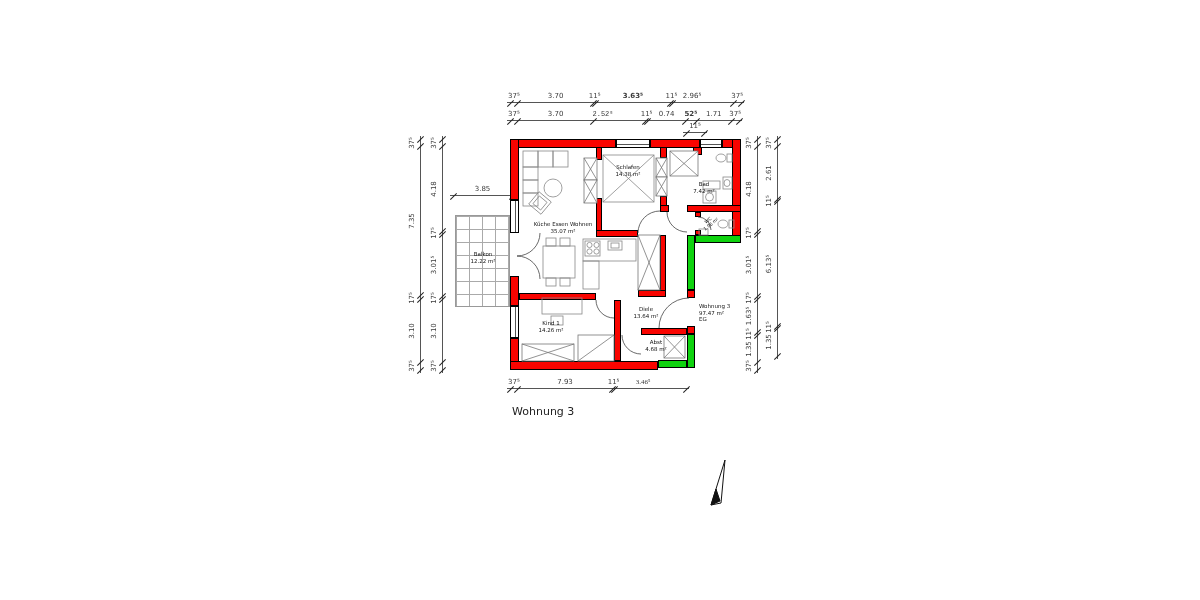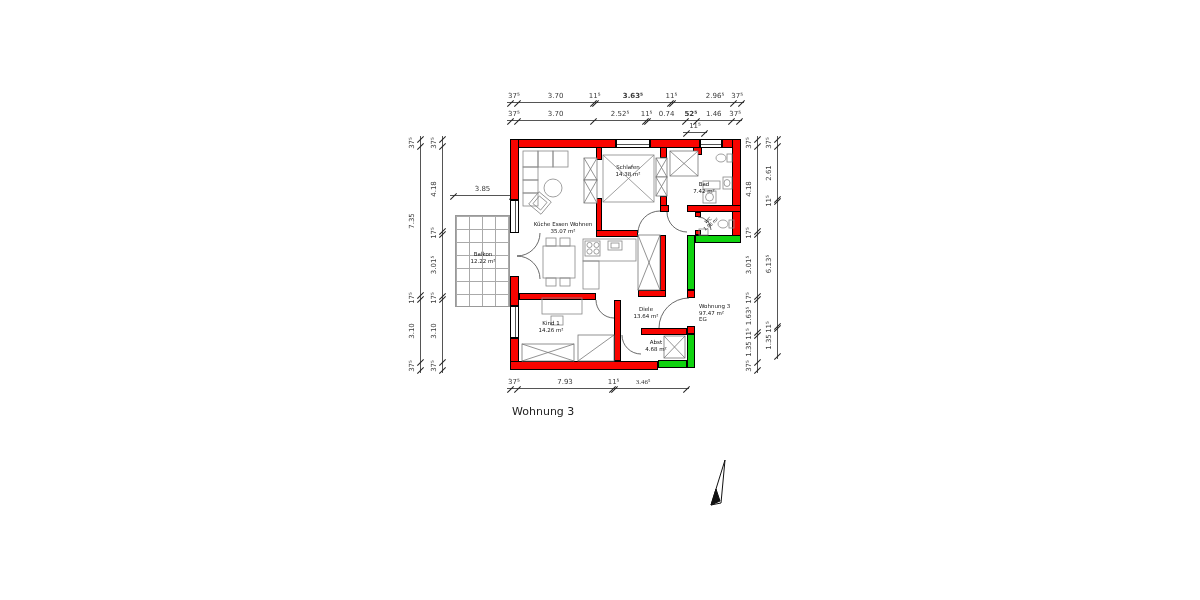--- a/index.html
+++ b/index.html
@@ -47,41 +47,41 @@
       <div class="tick" style="left: 81.3059px; bottom: -0.5px;"></div>
       <div class="tick" style="left: 155.746px; bottom: -0.5px;"></div>
       <div class="tick" style="left: 158.101px; bottom: -0.5px;"></div>
       <div class="tick" style="left: 218.82px; bottom: -0.5px;"></div>
       <div class="tick" style="left: 226.5px; bottom: -0.5px;"></div>
       <div class="label" style="left: 3.83976px;">37⁵</div>
       <div class="label" style="left: 45.5652px;">3.70</div>
       <div class="label" style="left: 84.6283px;">11⁵</div>
       <div class="label" style="left: 123.026px; font-weight: bold;">3.63⁵</div>
       <div class="label" style="left: 161.424px;">11⁵</div>
-      <div class="label" style="left: 205px;">2.96⁵</div>
+      <div class="label" style="left: 182px;">2.96⁵</div>
       <div class="label" style="left: 227.16px;">37⁵</div>
     </div>
   <div class="dim dim-h" style="left:510px;top:107px;width:229px;height:14px">
       <div class="base"></div>
       <div class="tick" style="left: -4.5px; bottom: -0.5px;"></div>
       <div class="tick" style="left: 3.19145px; bottom: -0.5px;"></div>
       <div class="tick" style="left: 79.0804px; bottom: -0.5px;"></div>
       <div class="tick" style="left: 130.869px; bottom: -0.5px;"></div>
       <div class="tick" style="left: 133.228px; bottom: -0.5px;"></div>
       <div class="tick" style="left: 170.968px; bottom: -0.5px;"></div>
       <div class="tick" style="left: 181.736px; bottom: -0.5px;"></div>
       <div class="tick" style="left: 216.809px; bottom: -0.5px;"></div>
       <div class="tick" style="left: 224.5px; bottom: -0.5px;"></div>
       <div class="label" style="left: 3.84572px;">37⁵</div>
       <div class="label" style="left: 45.6359px;">3.70</div>
-      <div class="label" style="left: 110px;">2.52⁵</div>
+      <div class="label" style="left: 93px; font-family: Liberation Mono, monospace;">2.52⁵</div>
       <div class="label" style="left: 136.549px;">11⁵</div>
       <div class="label" style="left: 156.598px;">0.74</div>
       <div class="label" style="left: 180.852px; font-weight: bold;">52⁵</div>
-      <div class="label" style="left: 203.772px;">1.46</div>
+      <div class="label" style="left: 203.772px;">1.71</div>
       <div class="label" style="left: 225.154px;">37⁵</div>
     </div>
   <div class="dim dim-h" style="left:686px;top:119px;width:18px;height:14px">
       <div class="base"></div>
       <div class="tick" style="left: -4.5px; bottom: -0.5px;"></div>
       <div class="tick" style="left: 13.5px; bottom: -0.5px;"></div>
       <div class="label" style="left: 9px;">11⁵</div>
     </div>
   <div class="dim dim-h" style="left:510px;top:375px;width:176px;height:14px">
       <div class="base"></div>

